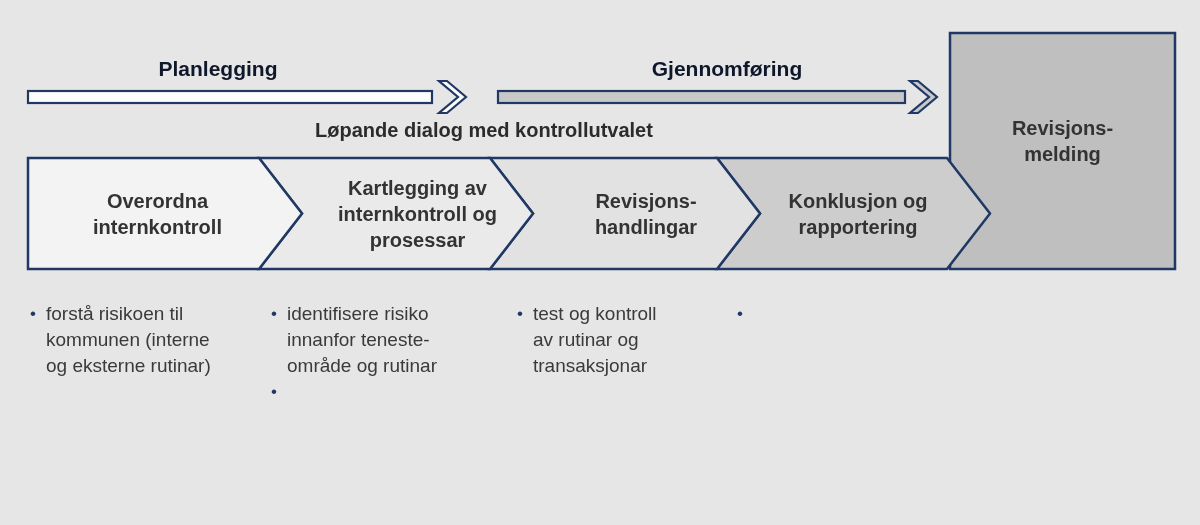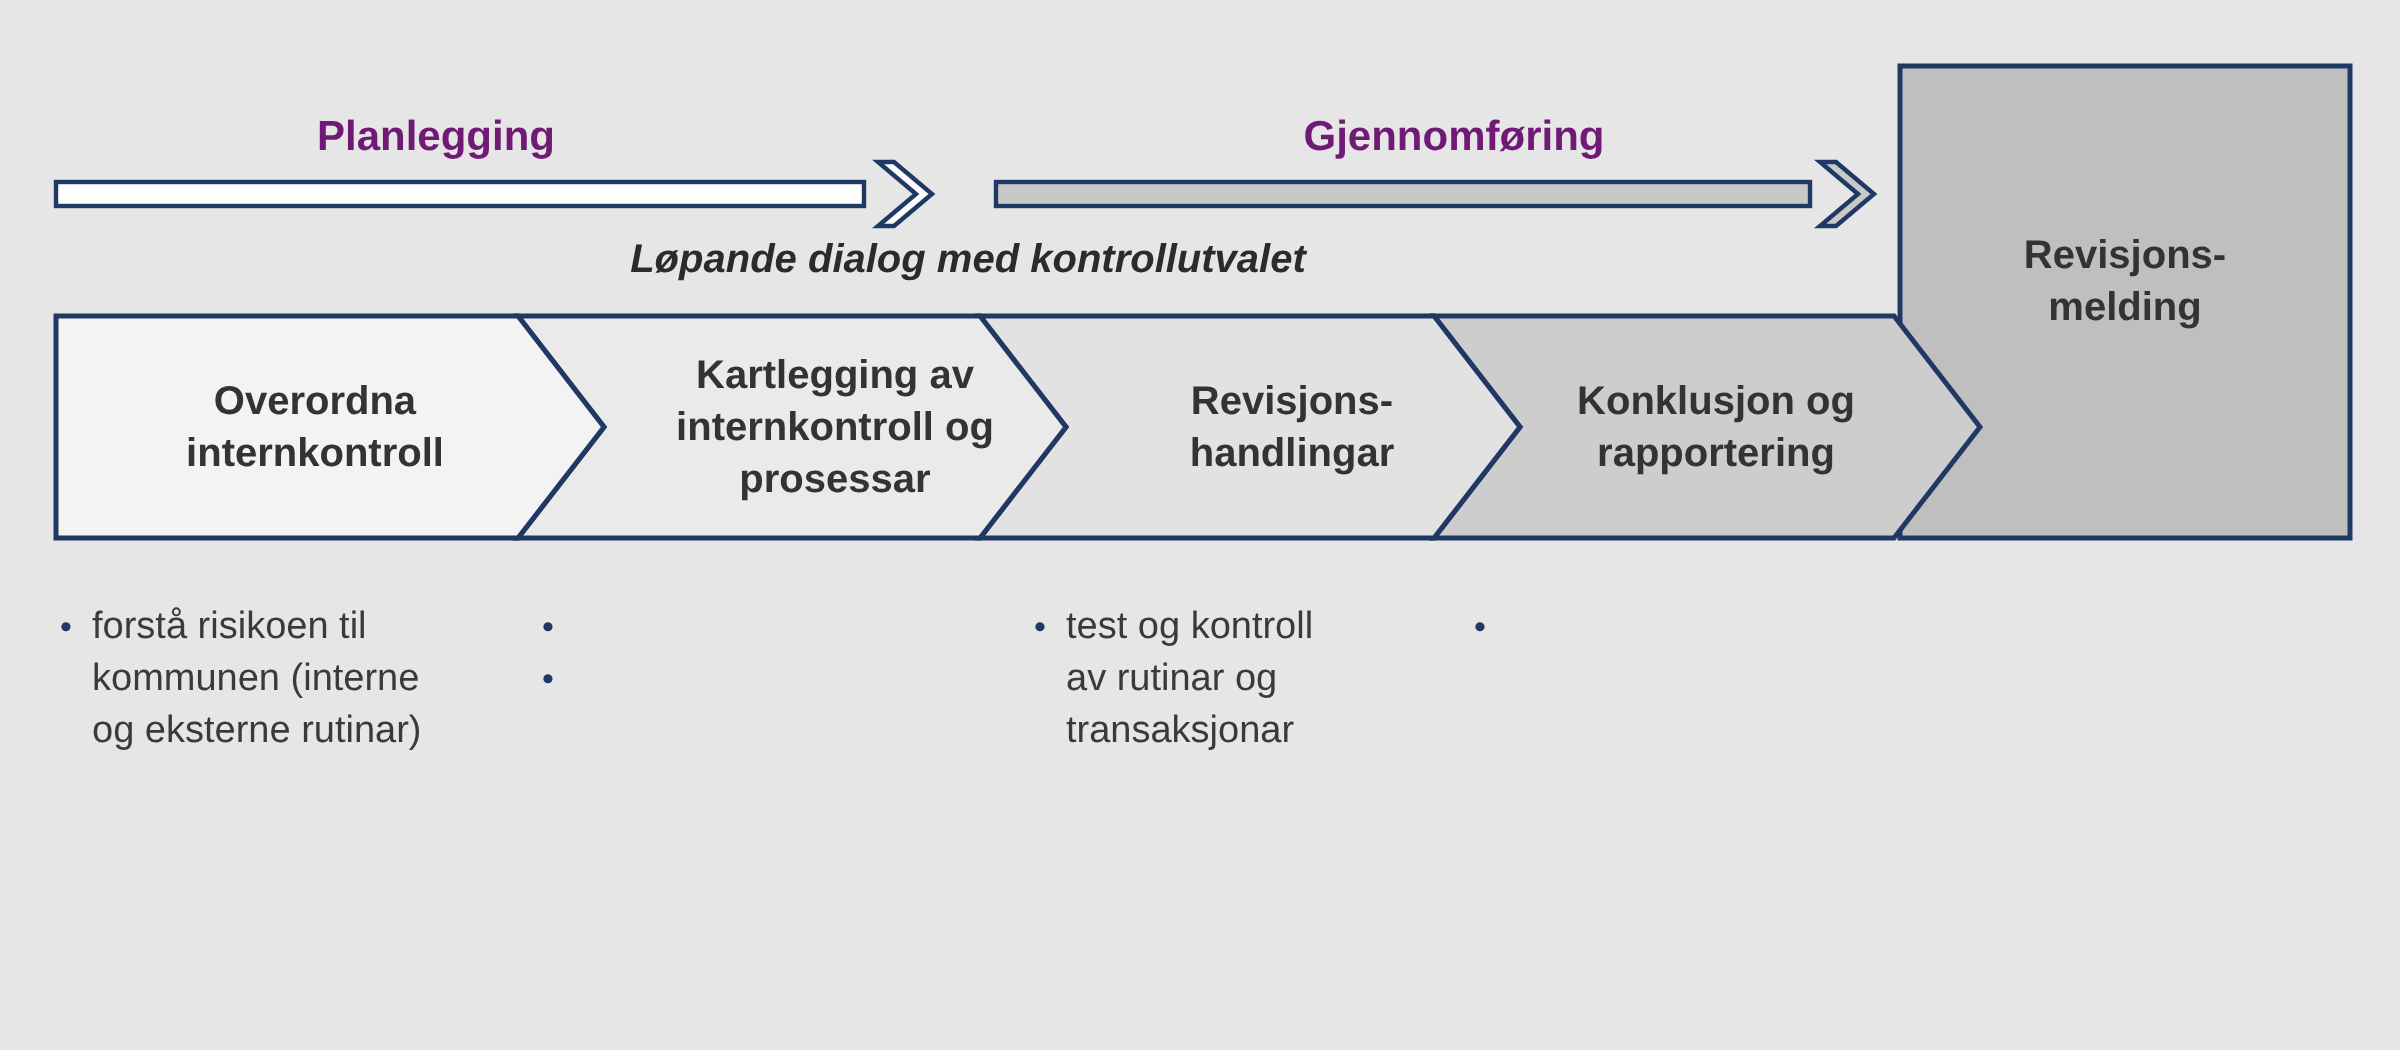--- a/index.html
+++ b/index.html
@@ -16,35 +16,34 @@
   }
   .layer-svg {
     position: absolute;
     left: 0; top: 0;
   }
   .phase-label {
     position: absolute;
     top: 57px;
     font-size: 21px;
     font-weight: bold;
-    color: #701a75;
+    color: #0f172a;
     text-align: center;
     transform: translateX(-50%);
     white-space: nowrap;
   }
   .dialog-label {
     position: absolute;
     top: 119px;
     left: 484px;
     transform: translateX(-50%);
     font-size: 20px;
     font-weight: bold;
     color: #2b2b2b;
     white-space: nowrap;
-    font-style: italic;
   }
   .stage-label {
     position: absolute;
     top: 158px;
     height: 111px;
     display: flex;
     align-items: center;
     justify-content: center;
     text-align: center;
     font-size: 20px;
@@ -133,20 +132,23 @@
       <span class="bullet-dot">•</span>
       <span class="bullet-text">forstå risikoen til
 kommunen (interne
 og eksterne rutinar)</span>
     </div>
   </div>
 
   <div class="bullet-col" style="left:271px; width:230px;">
     <div class="bullet-item">
       <span class="bullet-dot">•</span>
+      <span class="bullet-text">identifisere risiko
+innanfor teneste-
+område og rutinar</span>
     </div>
     <div class="bullet-item">
       <span class="bullet-dot">•</span>
     </div>
   </div>
 
   <div class="bullet-col" style="left:517px; width:215px;">
     <div class="bullet-item">
       <span class="bullet-dot">•</span>
       <span class="bullet-text">test og kontroll

